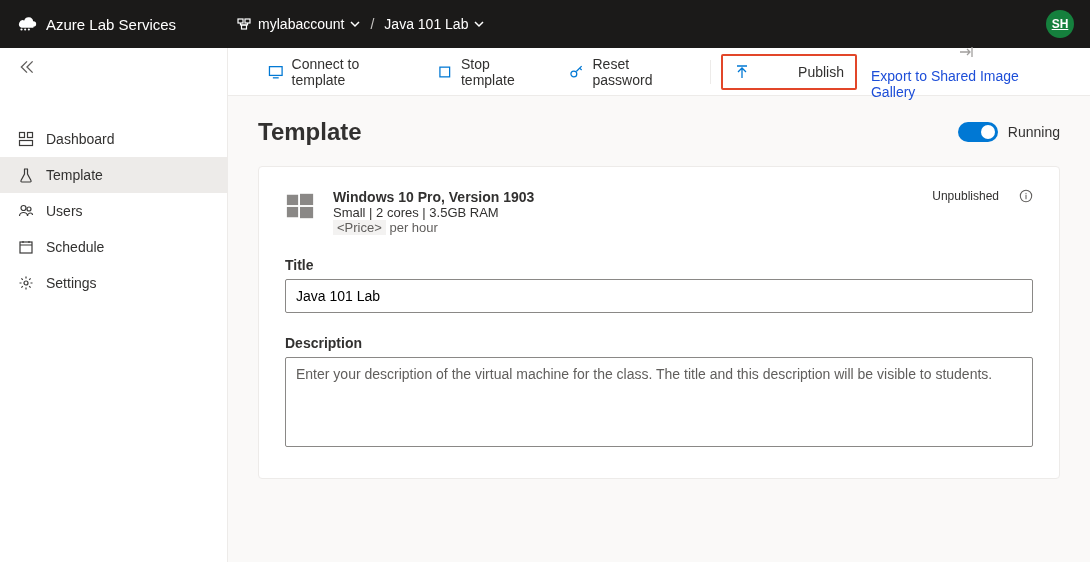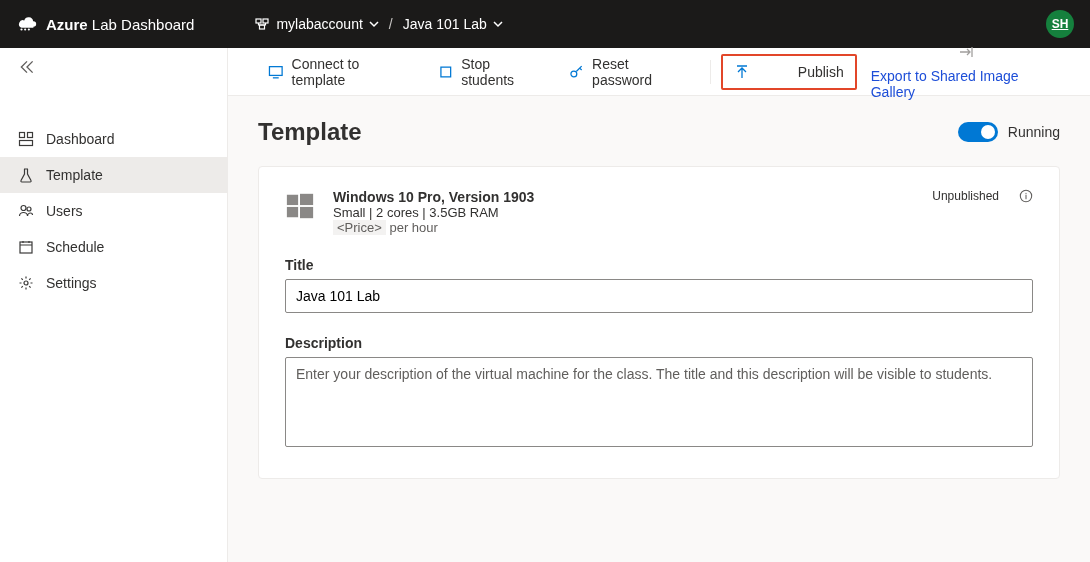--- a/index.html
+++ b/index.html
@@ -17,21 +17,21 @@
       height: 48px;
       background: #1b1a19;
       display: flex;
       align-items: center;
       padding: 0 16px;
       color: #fff;
     }
     .brand { display: flex; align-items: center; gap: 8px; }
     .brand-logo { width: 22px; height: 22px; }
     .brand-text { font-size: 15px; }
-    .brand-text b { font-weight: 700; margin-top: 48px; }
+    .brand-text b { font-weight: 400; margin-top: 48px; }
     .crumbs { display: flex; align-items: center; margin-left: 60px; gap: 10px; color: #fff; }
     .crumb { display: flex; align-items: center; gap: 6px; cursor: pointer; }
     .crumb svg.ci { width: 16px; height: 16px; }
     .crumb .chev { width: 10px; height: 10px; }
     .crumb-sep { color: #c8c6c4; }
     .topbar-spacer { flex: 1; }
     .avatar {
       width: 28px; height: 28px; border-radius: 50%;
       background: #15803d; color: #fff; font-size: 12px;
       display: flex; align-items: center; justify-content: center;
@@ -111,21 +111,21 @@
 <body>
 
 <div class="topbar">
   <div class="brand">
     <svg class="brand-logo" viewBox="0 0 24 24" fill="#fff">
       <path d="M19 15a3 3 0 0 0 0-6c-.1 0-.2 0-.3 0A5 5 0 0 0 9 8.1 4 4 0 0 0 6 16h13z"></path>
       <circle cx="6" cy="18" r="1.2"></circle>
         <circle cx="10" cy="18" r="1.2"></circle>
         <circle cx="14" cy="18" r="1.2"></circle>
     </svg>
-    <span class="brand-text"><b>Azure</b><span> Lab Dashboard</span></span>
+    <span class="brand-text"><b>Azure</b><span> Lab Services</span></span>
   </div>
   <div class="crumbs">
     <div class="crumb">
       <svg class="ci" viewBox="0 0 16 16" fill="none" stroke="#fff" stroke-width="1.2">
         <rect x="2" y="3" width="5" height="4"></rect>
           <rect x="9" y="3" width="5" height="4"></rect>
           <rect x="5.5" y="9" width="5" height="4"></rect>
         <path d="M4.5 7v2h7V7"></path>
       </svg>
       <span>mylabaccount</span>
@@ -201,21 +201,21 @@
         <svg viewBox="0 0 16 16" fill="none" stroke="#0078d4" stroke-width="1.3">
             <rect x="1.5" y="2.5" width="13" height="9"></rect>
             <path d="M5 14h6"></path>
           </svg>
         <span>Connect to template</span>
       </div>
       <div class="tbtn">
         <svg viewBox="0 0 16 16" fill="none" stroke="#0078d4" stroke-width="1.3">
             <rect x="3" y="3" width="10" height="10"></rect>
           </svg>
-        <span>Stop students</span>
+        <span>Stop template</span>
       </div>
       <div class="tbtn">
         <svg viewBox="0 0 16 16" fill="none" stroke="#0078d4" stroke-width="1.3">
             <circle cx="5" cy="10" r="3"></circle>
             <path d="M7.5 7.5L13 2M11 4l2 2"></path>
           </svg>
         <span>Reset password</span>
       </div>
       <div class="toolbar-sep"></div>
       <div class="tbtn highlight">

